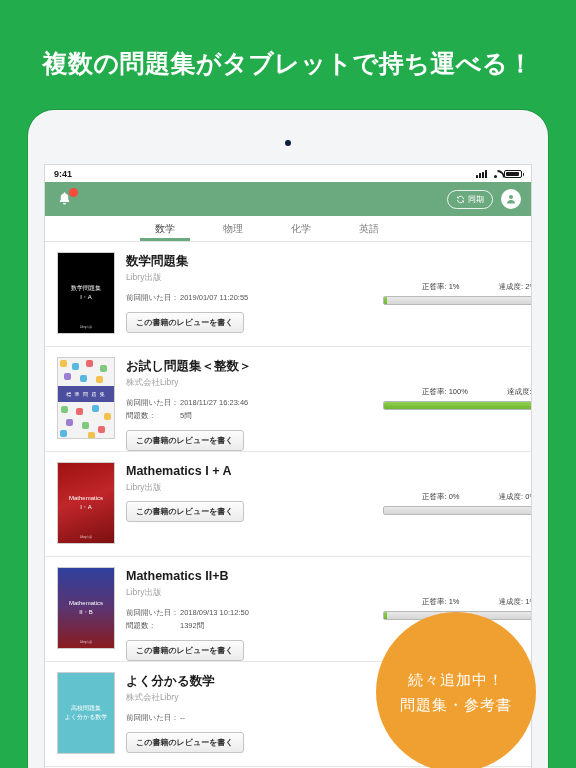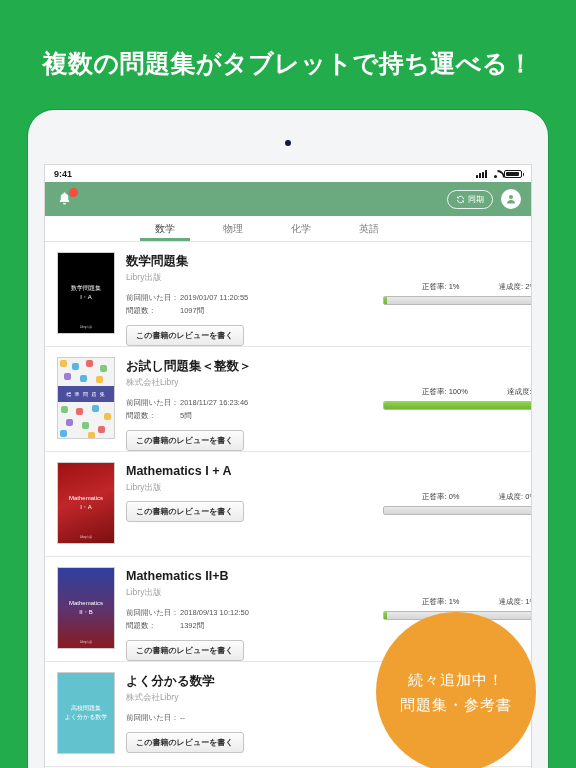--- a/index.html
+++ b/index.html
@@ -257,21 +257,20 @@
         <div class="cover black">
           <div class="ct">数学問題集</div>
           <div class="ct">I・A</div>
           <div class="cb">Libry出版</div>
         </div>
         <div class="bookinfo">
           <div class="booktitle">数学問題集</div>
           <div class="publisher">Libry出版</div>
           <div class="meta">
             <div><span class="lbl">前回開いた日：</span><span>2019/01/07 11:20:55</span></div>
-            <div><span class="lbl">問題数：</span><span>1097問</span></div>
           </div>
           <div class="review-btn">この書籍のレビューを書く</div>
         </div>
         <div class="progress-col">
           <div class="progress-inner">
             <div class="progress-labels">
               <span><b>正答率:</b> <span>1%</span></span>
               <span><b>達成度:</b> <span>2%</span></span>
             </div>
             <div class="bar">

